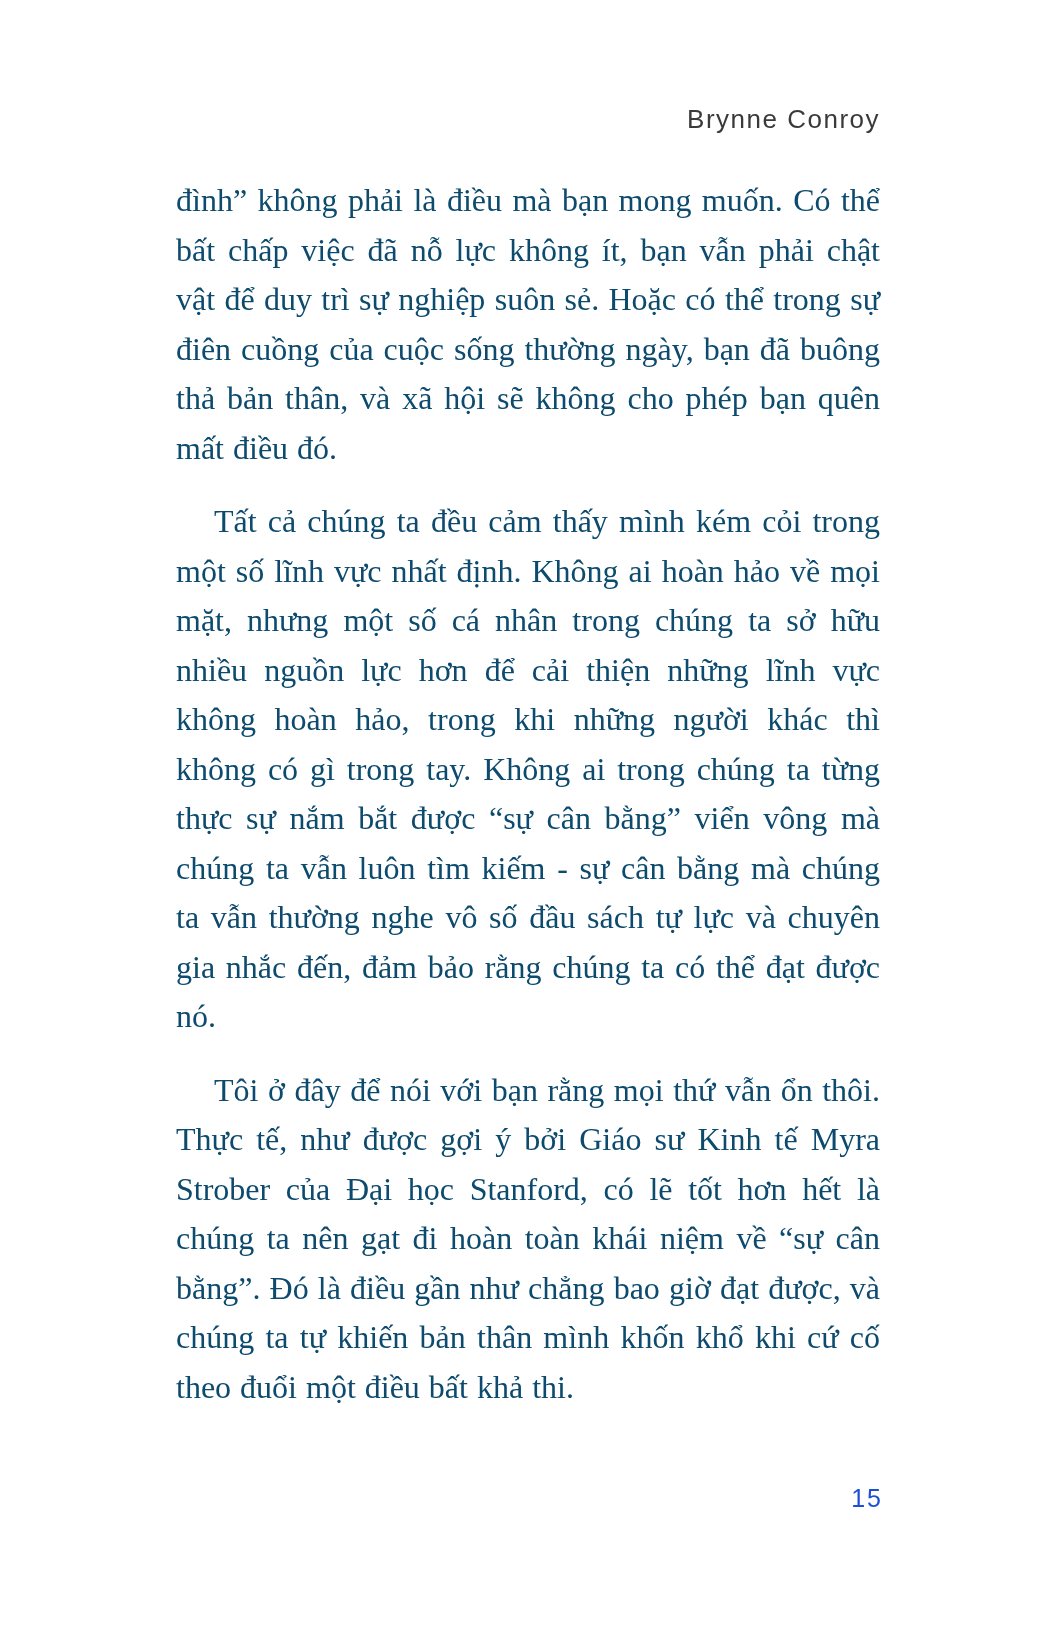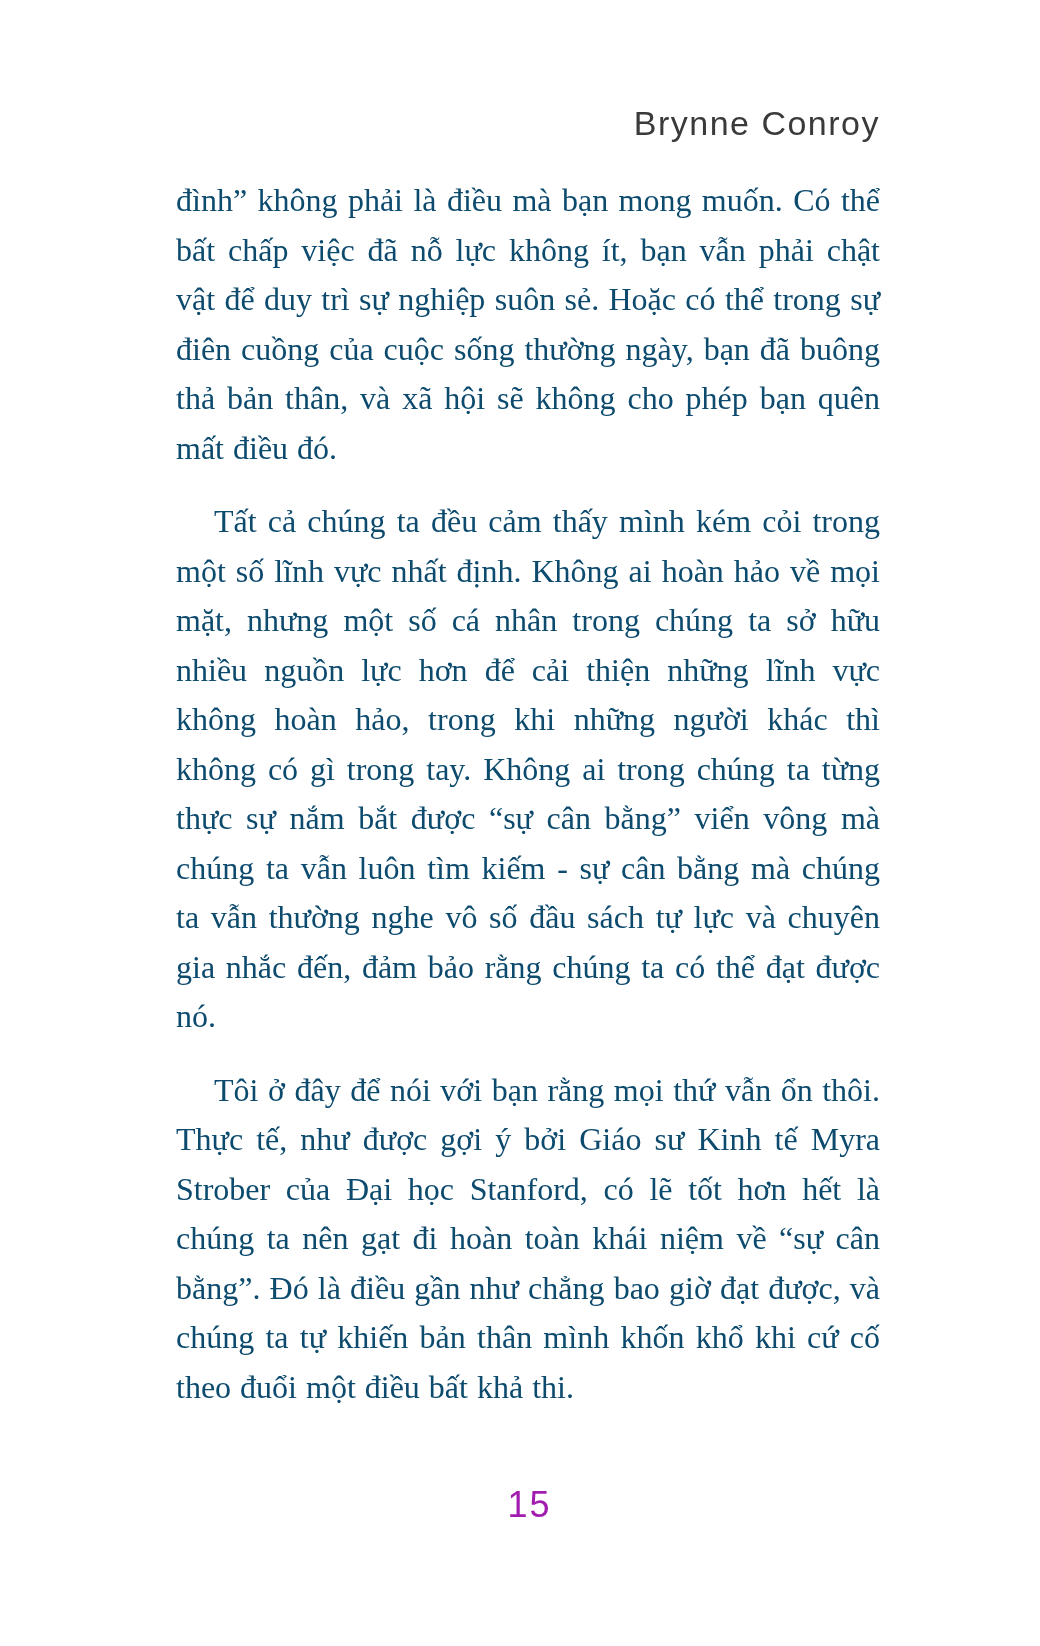--- a/index.html
+++ b/index.html
@@ -16,21 +16,21 @@
     font-family: "Liberation Serif", serif;
   }
   .running-header {
     position: absolute;
     top: 104px;
     left: 176px;
     width: 704px;
     text-align: right;
     font-family: "Liberation Sans", sans-serif;
     font-weight: 300;
-    font-size: 34px;
+    font-size: 26px;
     letter-spacing: 1.5px;
     color: #3a3a3a;
   }
   .content {
     position: absolute;
     top: 176px;
     left: 176px;
     width: 704px;
   }
   .content p {
@@ -43,26 +43,26 @@
     word-spacing: 1px;
   }
   .content p.indented {
     text-indent: 38px;
   }
   .page-footer {
     position: absolute;
     top: 1484px;
     left: 176px;
     width: 707px;
-    text-align: center;
+    text-align: right;
     font-family: "Liberation Sans", sans-serif;
     font-weight: 300;
-    font-size: 36px;
+    font-size: 25px;
     letter-spacing: 2px;
-    color: #a21caf;
+    color: #1d4ed8;
   }
 </style>
 </head>
 <body>
 
 <div class="page">
 
   <div class="running-header">
     <span>Brynne Conroy</span>
   </div>

